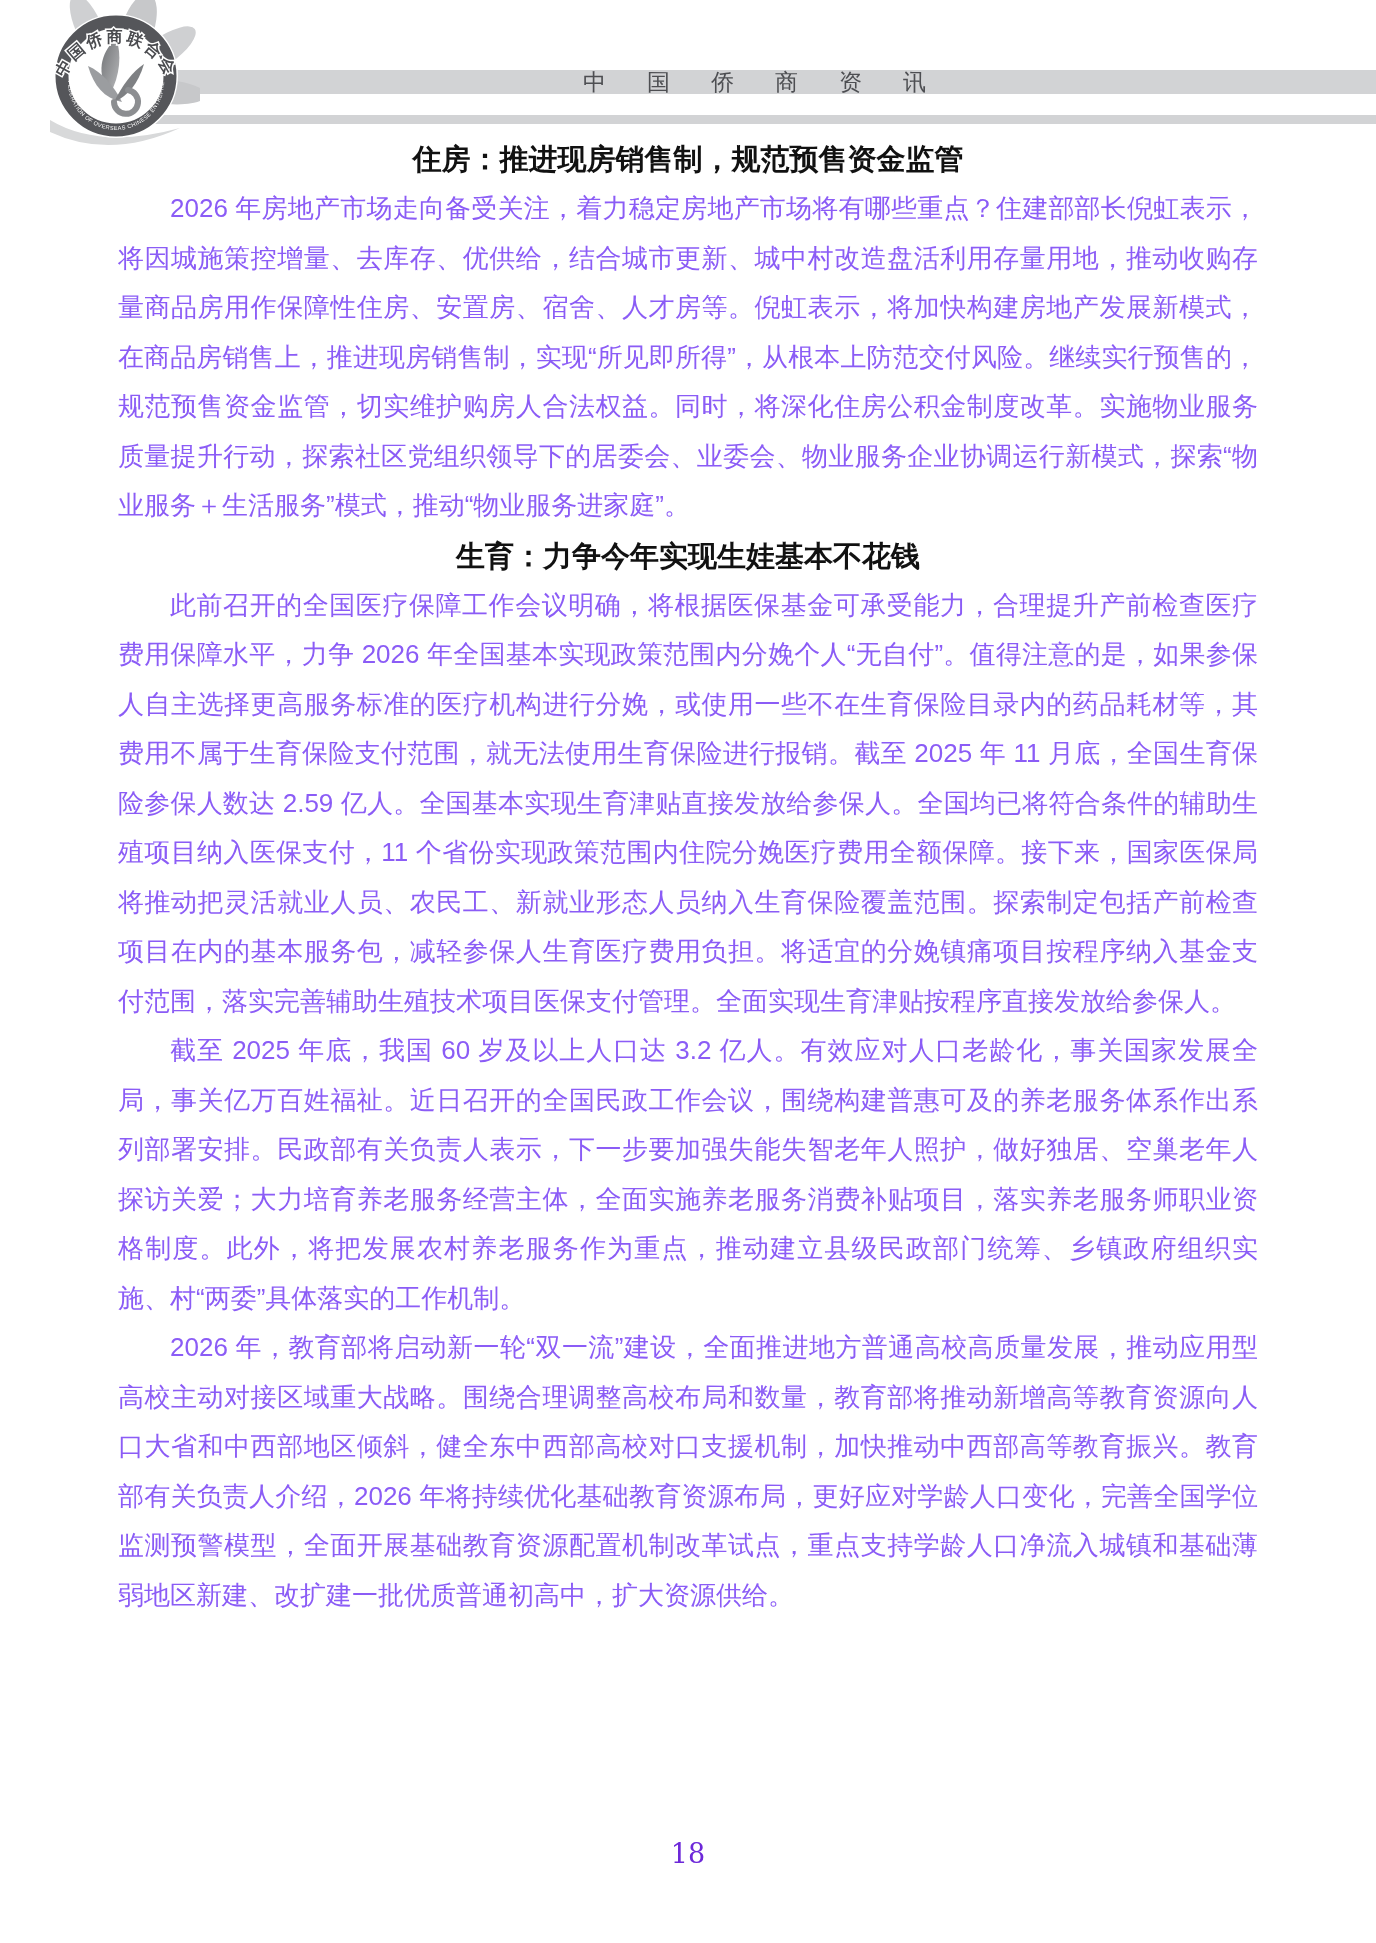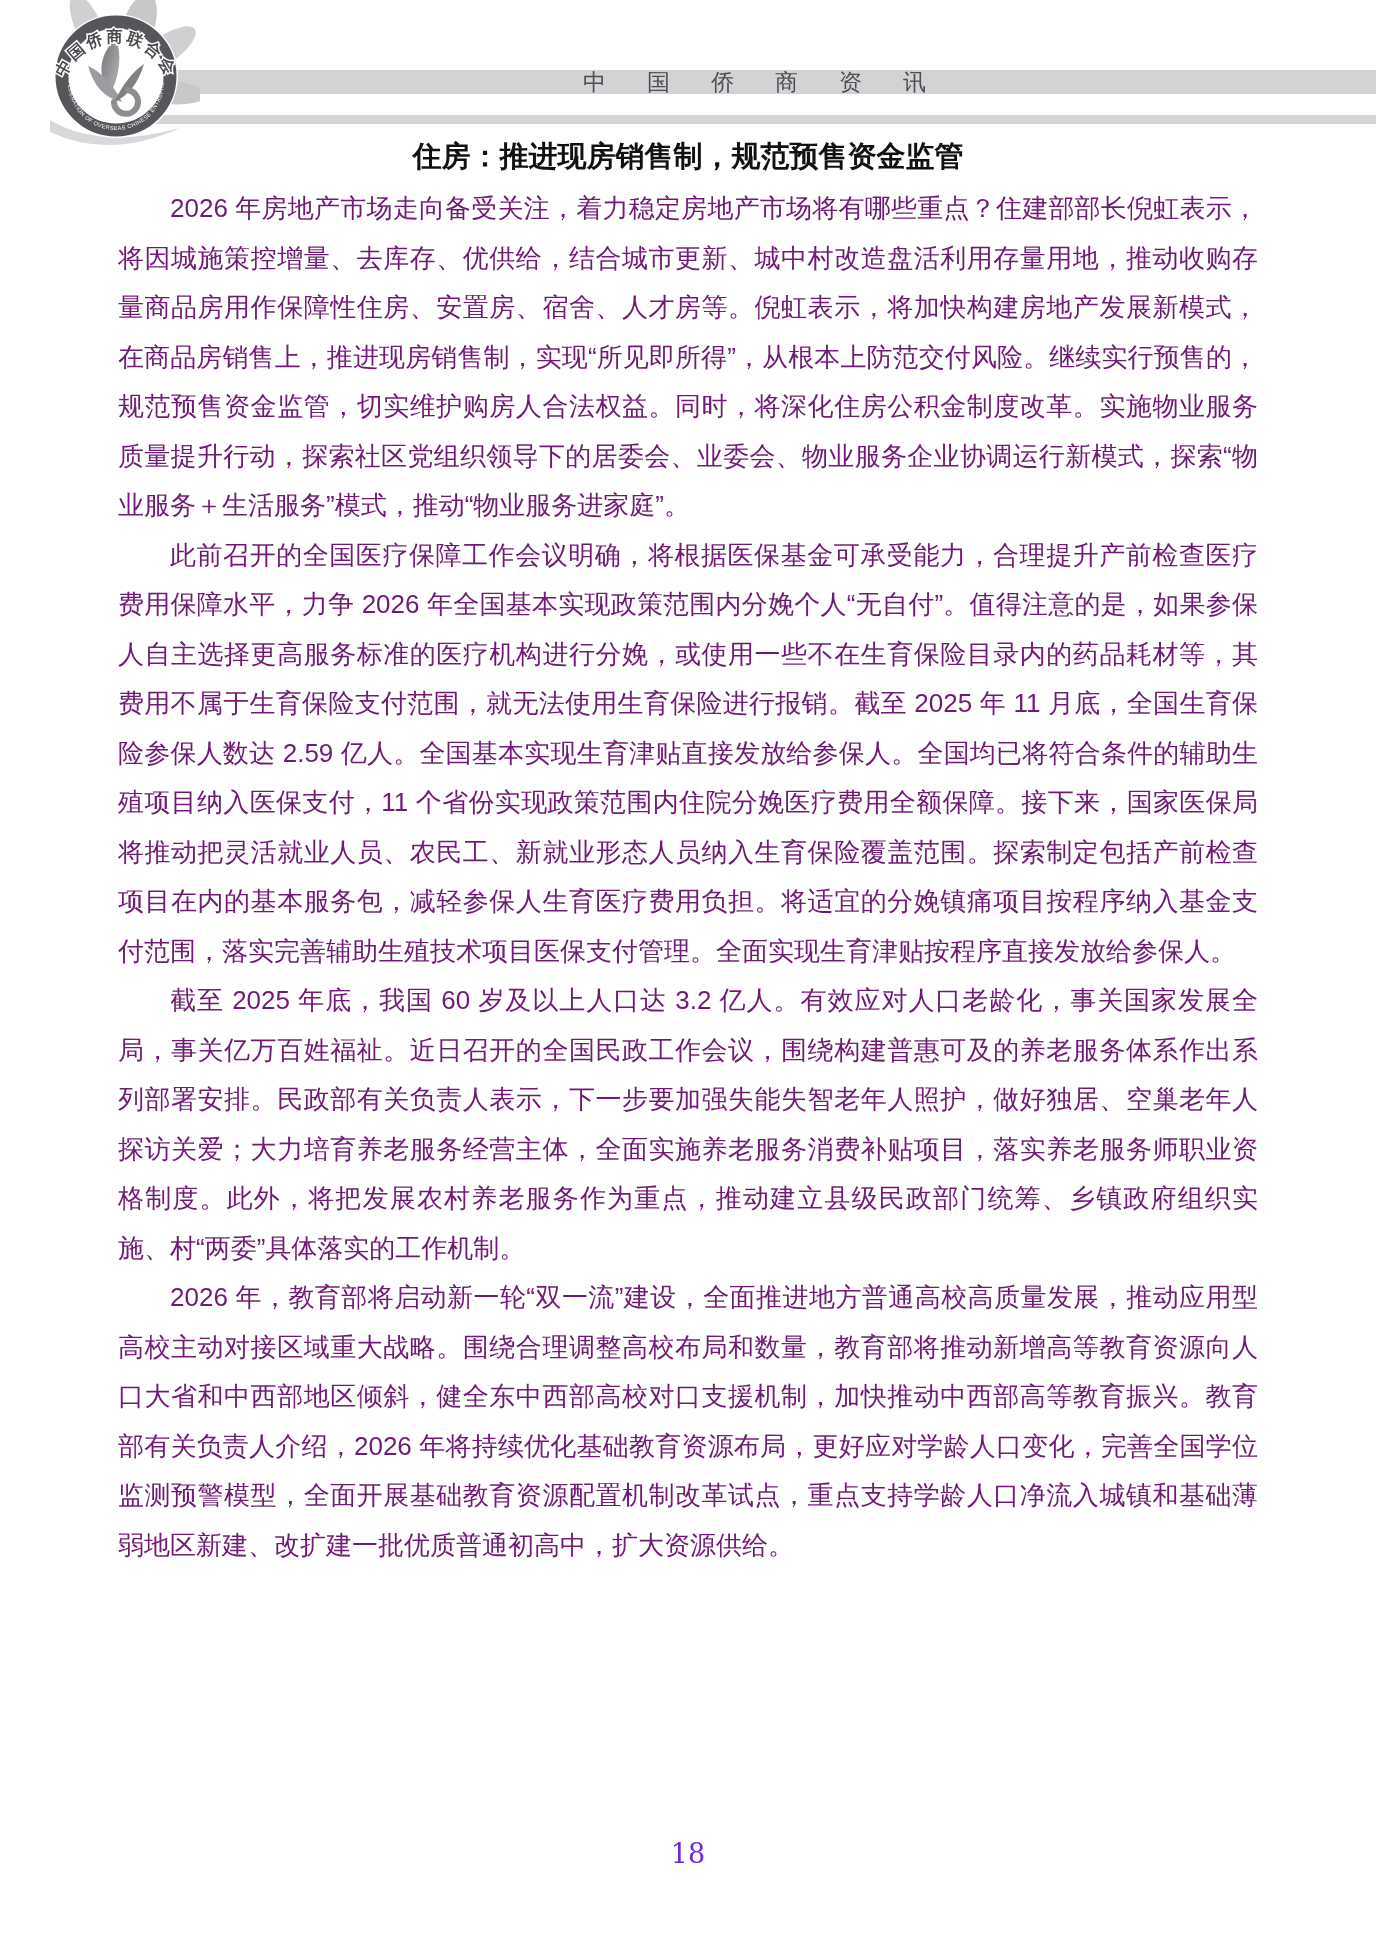--- a/index.html
+++ b/index.html
@@ -49,29 +49,29 @@
     left: 118px; top: 134px;
     width: 1140px;
     color: #242424;
   }
   .section-heading {
     font-size: 29px;
     font-weight: 700;
     color: #111111;
     text-align: center;
     line-height: 50px;
-    font-family: Liberation Mono, monospace;
+    font-family: Liberation Sans, sans-serif;
   }
   .section-body {
     font-size: 26px;
     line-height: 49.5px;
     text-align: justify;
     text-justify: inter-ideograph;
     text-indent: 2em;
-    color: #701a75;
+    color: #8b5cf6;
     font-weight: 400;
   }
 
   
   .page-footer {
     position: absolute;
     left: 0; right: 0; top: 1838px;
     text-align: center;
     font-family: "DejaVu Serif", "Liberation Serif", serif;
     font-size: 27px;
@@ -124,20 +124,21 @@
     </text>
   </svg>
 </div>
 
 <div class="content">
   <div class="section">
     <div class="section-heading">住房：推进现房销售制，规范预售资金监管</div>
     <p class="section-body">2026 年房地产市场走向备受关注，着力稳定房地产市场将有哪些重点？住建部部长倪虹表示，将因城施策控增量、去库存、优供给，结合城市更新、城中村改造盘活利用存量用地，推动收购存量商品房用作保障性住房、安置房、宿舍、人才房等。倪虹表示，将加快构建房地产发展新模式，在商品房销售上，推进现房销售制，实现“所见即所得”，从根本上防范交付风险。继续实行预售的，规范预售资金监管，切实维护购房人合法权益。同时，将深化住房公积金制度改革。实施物业服务质量提升行动，探索社区党组织领导下的居委会、业委会、物业服务企业协调运行新模式，探索“物业服务＋生活服务”模式，推动“物业服务进家庭”。</p>
   </div>
   <div class="section">
+    <div class="section-heading">生育：力争今年实现生娃基本不花钱</div>
     <p class="section-body">此前召开的全国医疗保障工作会议明确，将根据医保基金可承受能力，合理提升产前检查医疗费用保障水平，力争 2026 年全国基本实现政策范围内分娩个人“无自付”。值得注意的是，如果参保人自主选择更高服务标准的医疗机构进行分娩，或使用一些不在生育保险目录内的药品耗材等，其费用不属于生育保险支付范围，就无法使用生育保险进行报销。截至 2025 年 11 月底，全国生育保险参保人数达 2.59 亿人。全国基本实现生育津贴直接发放给参保人。全国均已将符合条件的辅助生殖项目纳入医保支付，11 个省份实现政策范围内住院分娩医疗费用全额保障。接下来，国家医保局将推动把灵活就业人员、农民工、新就业形态人员纳入生育保险覆盖范围。探索制定包括产前检查项目在内的基本服务包，减轻参保人生育医疗费用负担。将适宜的分娩镇痛项目按程序纳入基金支付范围，落实完善辅助生殖技术项目医保支付管理。全面实现生育津贴按程序直接发放给参保人。</p>
   </div>
   <div class="section">
     <p class="section-body">截至 2025 年底，我国 60 岁及以上人口达 3.2 亿人。有效应对人口老龄化，事关国家发展全局，事关亿万百姓福祉。近日召开的全国民政工作会议，围绕构建普惠可及的养老服务体系作出系列部署安排。民政部有关负责人表示，下一步要加强失能失智老年人照护，做好独居、空巢老年人探访关爱；大力培育养老服务经营主体，全面实施养老服务消费补贴项目，落实养老服务师职业资格制度。此外，将把发展农村养老服务作为重点，推动建立县级民政部门统筹、乡镇政府组织实施、村“两委”具体落实的工作机制。</p>
   </div>
   <div class="section">
     <p class="section-body">2026 年，教育部将启动新一轮“双一流”建设，全面推进地方普通高校高质量发展，推动应用型高校主动对接区域重大战略。围绕合理调整高校布局和数量，教育部将推动新增高等教育资源向人口大省和中西部地区倾斜，健全东中西部高校对口支援机制，加快推动中西部高等教育振兴。教育部有关负责人介绍，2026 年将持续优化基础教育资源布局，更好应对学龄人口变化，完善全国学位监测预警模型，全面开展基础教育资源配置机制改革试点，重点支持学龄人口净流入城镇和基础薄弱地区新建、改扩建一批优质普通初高中，扩大资源供给。</p>
   </div>
 </div>
 

